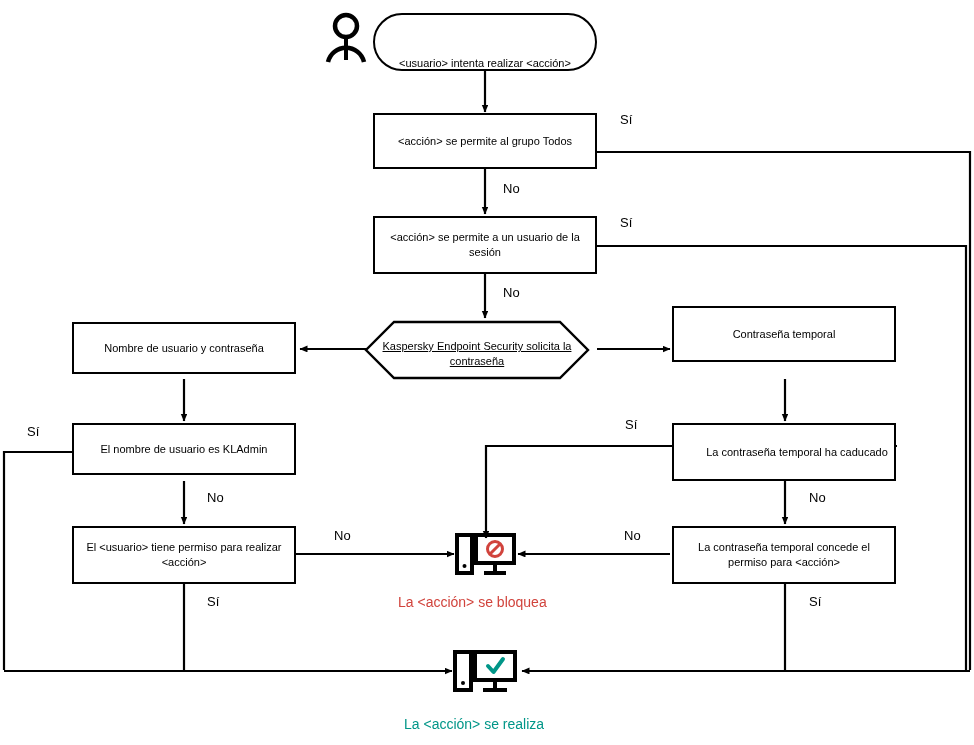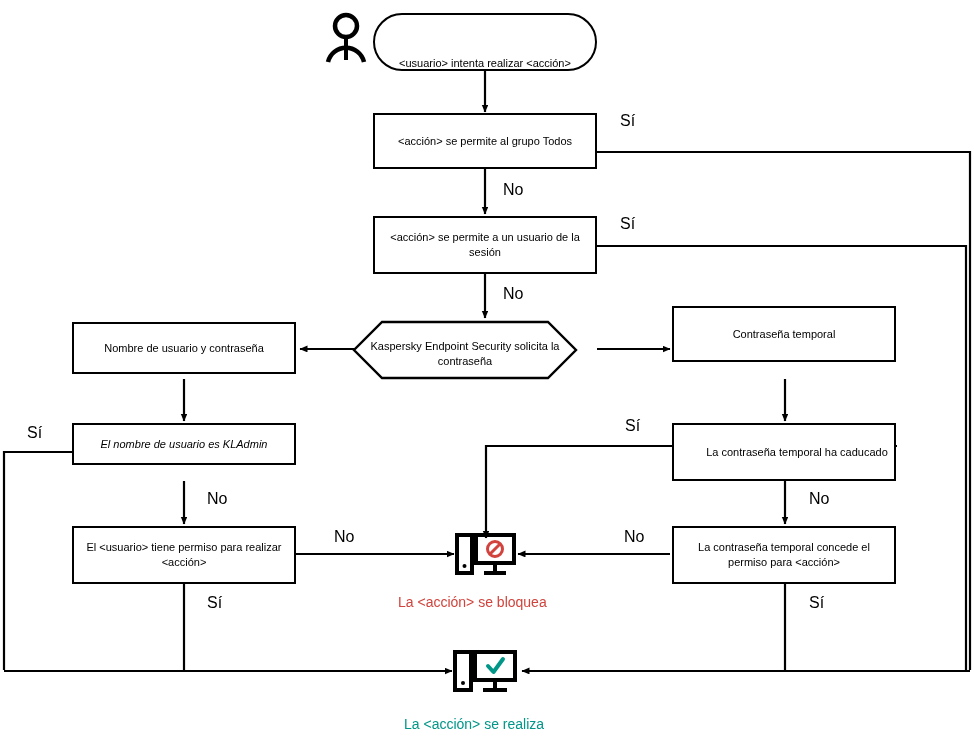--- a/index.html
+++ b/index.html
@@ -61,21 +61,21 @@
     position: relative;
     z-index: 2;
     text-align: center;
     font-size: 11px;
     line-height: 1.35;
     color: #000000;
     width: 84%;
   }
   .edge-label {
     position: absolute;
-    font-size: 16px;
+    font-size: 13px;
     color: #000000;
     white-space: nowrap;
   }
   .outcome-label {
     position: absolute;
     font-size: 14px;
     white-space: nowrap;
   }
   .outcome-blocked { color: #d1433c; }
   .outcome-allowed { color: #009688; }
@@ -151,36 +151,36 @@
   </div>
 
   <div class="node-box" style="left:373px; top:113px; width:224px; height:56px;">
     <span>&lt;acción&gt; se permite al grupo Todos</span>
   </div>
 
   <div class="node-box" style="left:373px; top:216px; width:224px; height:58px;">
     <span>&lt;acción&gt; se permite a un usuario de la sesión</span>
   </div>
 
-  <div class="hex-wrap" style="left:352px; top:320px; width:226px; height:68px;">
+  <div class="hex-wrap" style="left:364px; top:320px; width:226px; height:68px;text-decoration:underline;">
     <svg style="position:absolute; left:0; top:0;" width="226" height="60" viewBox="0 0 226 60">
       <polygon points="30,2 196,2 224,30 196,58 30,58 2,30" fill="#ffffff" stroke="#000000" stroke-width="2.4"></polygon>
     </svg>
     <span class="hex-label">Kaspersky Endpoint Security solicita la contraseña</span>
   </div>
 
   <div class="node-box" style="left:72px; top:322px; width:224px; height:52px;">
     <span>Nombre de usuario y contraseña</span>
   </div>
 
   <div class="node-box" style="left:672px; top:306px; width:224px; height:56px;">
     <span>Contraseña temporal</span>
   </div>
 
-  <div class="node-box" style="left:72px; top:423px; width:224px; height:42px;font-style:italic;">
+  <div class="node-box" style="left:72px; top:423px; width:224px; height:52px;">
     <span>El nombre de usuario es KLAdmin</span>
   </div>
 
   <div class="node-box" style="left:72px; top:526px; width:224px; height:58px;">
     <span>El &lt;usuario&gt; tiene permiso para realizar &lt;acción&gt;</span>
   </div>
 
   <div class="node-box" style="left:672px; top:423px; width:224px; height:58px;padding-left:32px;">
     <span>La contraseña temporal ha caducado</span>
   </div>

